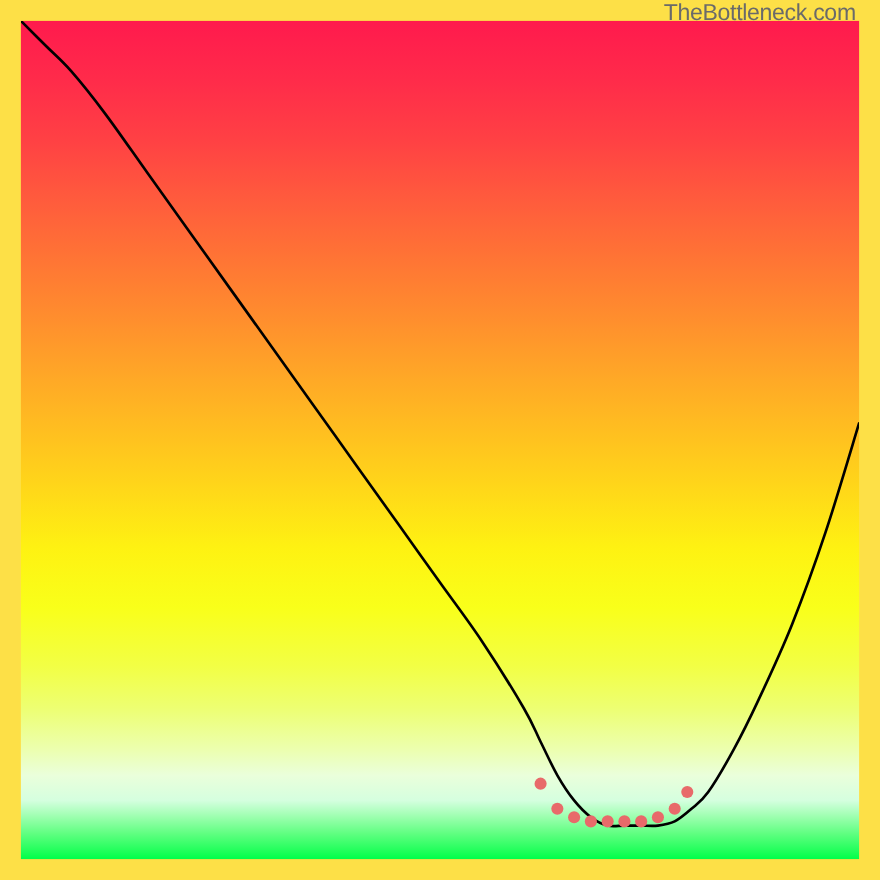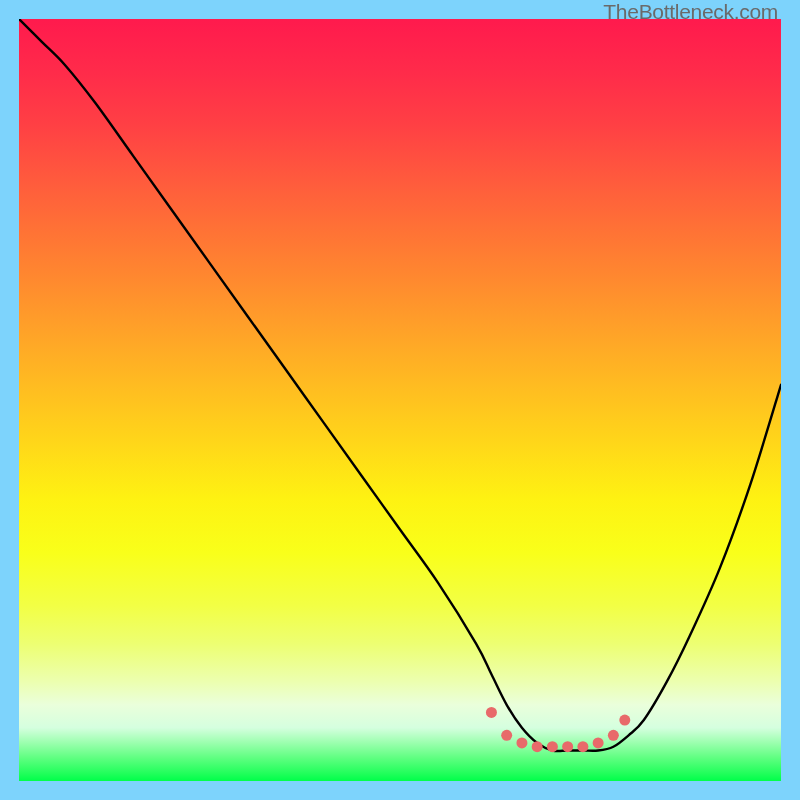--- a/index.html
+++ b/index.html
@@ -1,21 +1,21 @@
 <!DOCTYPE html>
 <html><head>
 <meta charset="utf-8">
 <style>
   * { margin: 0; padding: 0; box-sizing: border-box; }
   html, body { width: 800px; height: 800px; overflow: hidden; background: #000; }
   .chart-container {
     position: relative;
     width: 800px;
     height: 800px;
-    background: #7dd3fc;
+    background: #fde047;
   }
   .plot-area {
     position: absolute;
     left: 19px;
     top: 19px;
     width: 762px;
     height: 762px;
     background: linear-gradient(to bottom,
       #ff1a4d 0%,
       #ff2b4a 7%,

